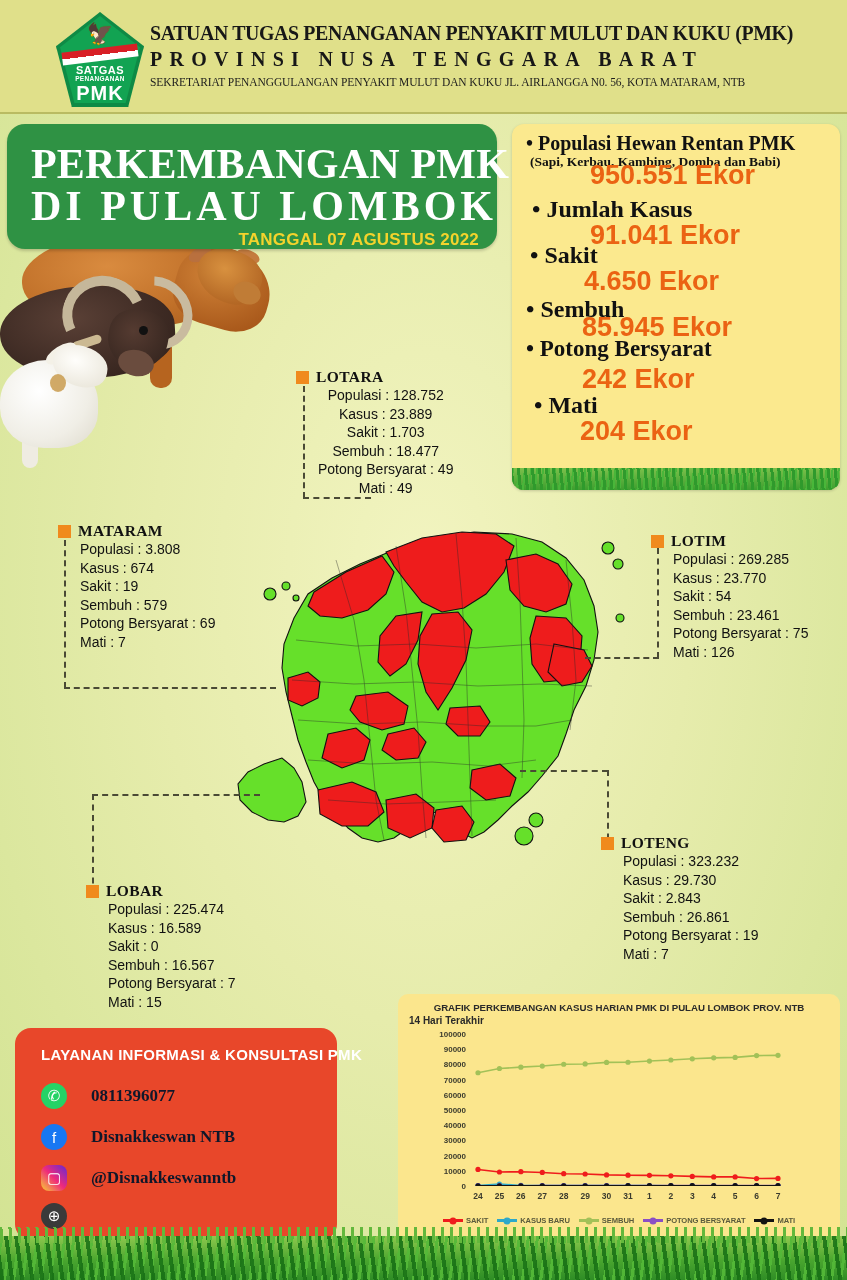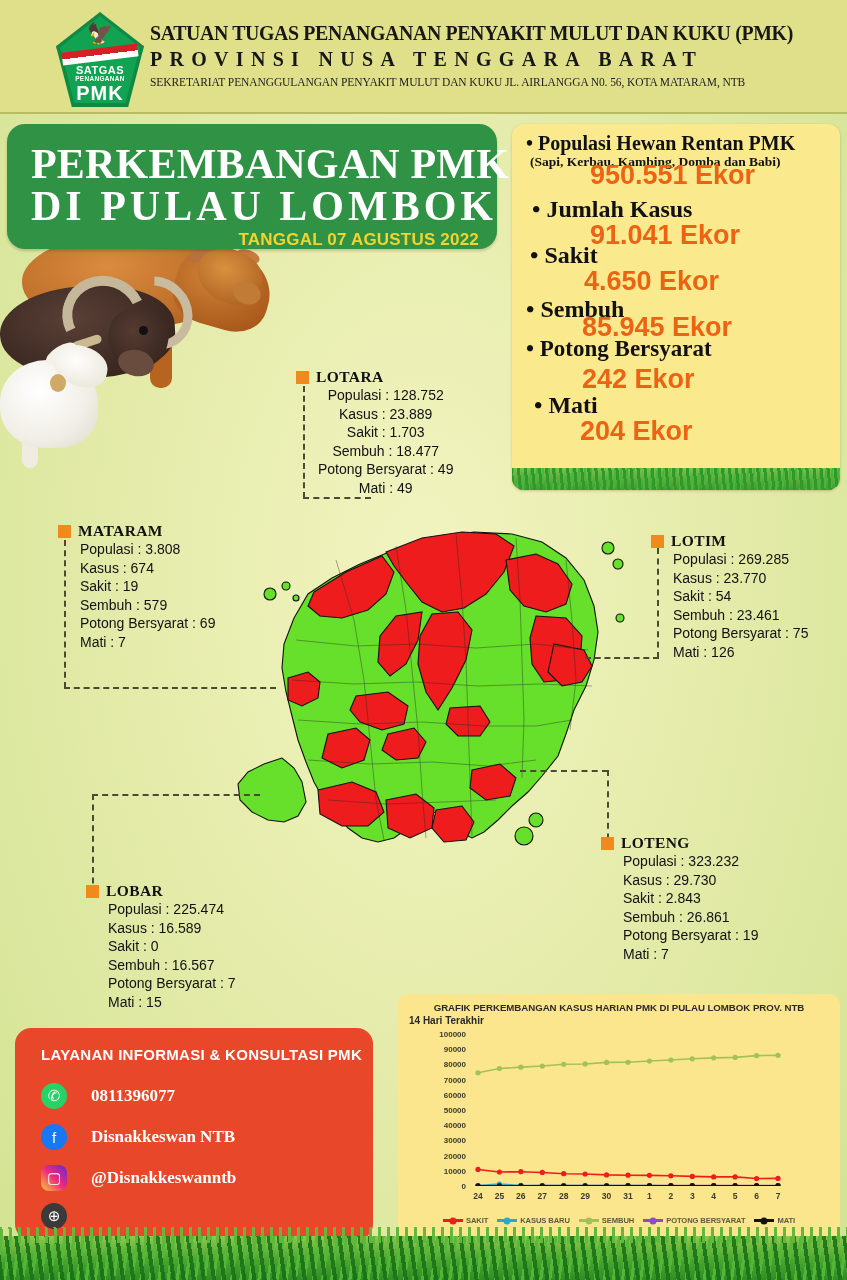--- a/index.html
+++ b/index.html
@@ -179,34 +179,34 @@
     font-size:15.5px;letter-spacing:.4px;color:#111;
   }
   .region-line{
     font-family:"Liberation Sans",sans-serif;font-size:14px;
     color:#111;line-height:18.6px;white-space:nowrap;margin-left:22px;
   }
   .dash-v{position:absolute;border-left:2px dashed #4a4a35;}
   .dash-h{position:absolute;border-top:2px dashed #4a4a35;}
   
   #contact{
-    position:absolute;left:15px;top:1028px;width:358px;height:212px;
+    position:absolute;left:15px;top:1028px;width:322px;height:212px;
     background:#e8472a;border-radius:16px;
   }
   .contact-title{
     position:absolute;left:26px;top:18px;
     font-family:"Liberation Sans",sans-serif;font-weight:bold;
     font-size:15px;letter-spacing:.3px;color:#fff;white-space:nowrap;
   }
   .crow{position:absolute;left:26px;display:flex;align-items:center;}
   .cicon{width:26px;height:26px;border-radius:50%;display:flex;
     align-items:center;justify-content:center;font-size:15px;color:#fff;}
   .ctext{
     margin-left:24px;font-family:"Liberation Serif",serif;font-weight:bold;
-    font-size:17px;color:#ffffff;white-space:nowrap;
+    font-size:17px;color:#0f172a;white-space:nowrap;
   }
   
   #chart-panel{
     position:absolute;left:398px;top:978px;width:442px;height:258px;
     background:#fbe68d;border-radius:10px;margin-top:16px;
   }
   .chart-title{
     position:absolute;left:0;top:8px;width:100%;text-align:center;
     font-family:"Liberation Sans",sans-serif;font-weight:bold;
     font-size:9.7px;color:#2a2a2a;letter-spacing:-.05px;

